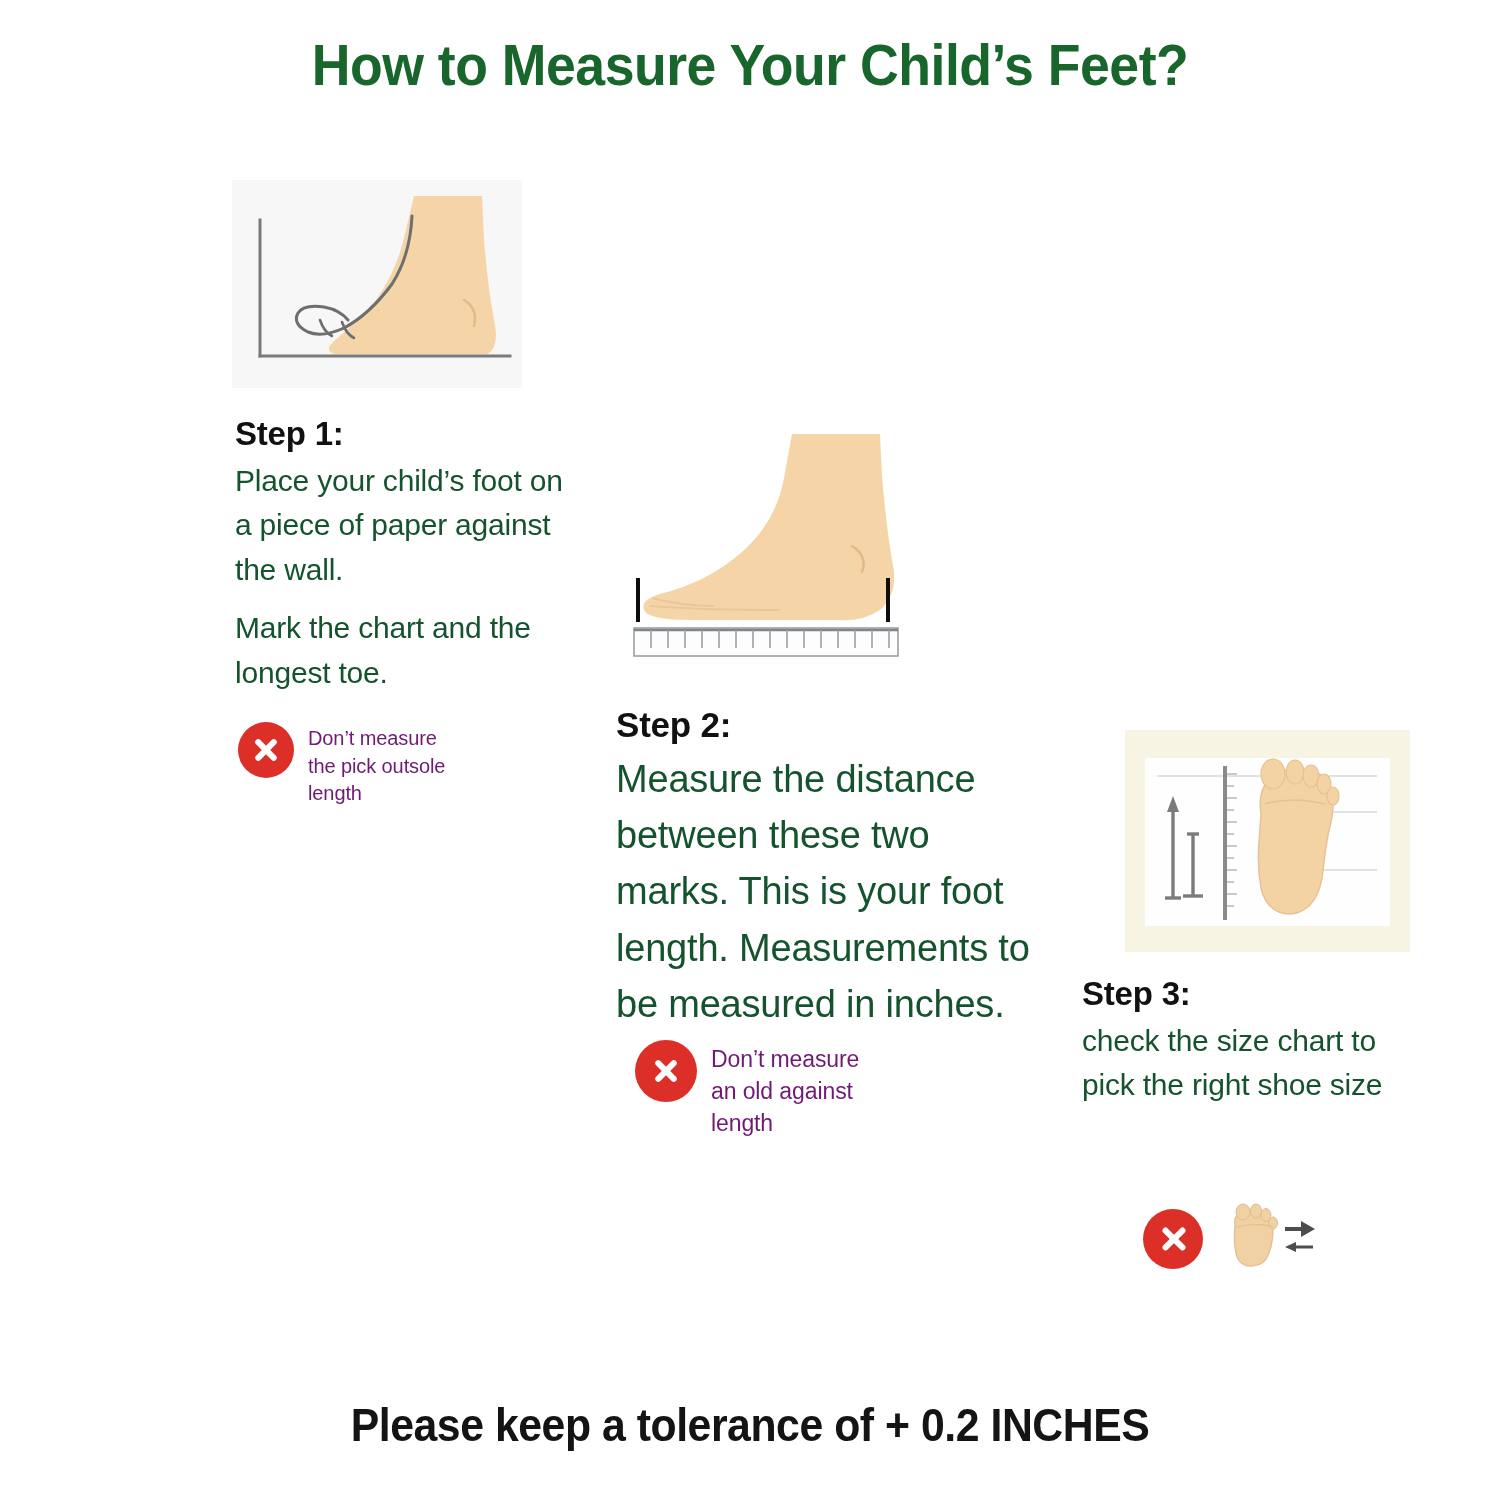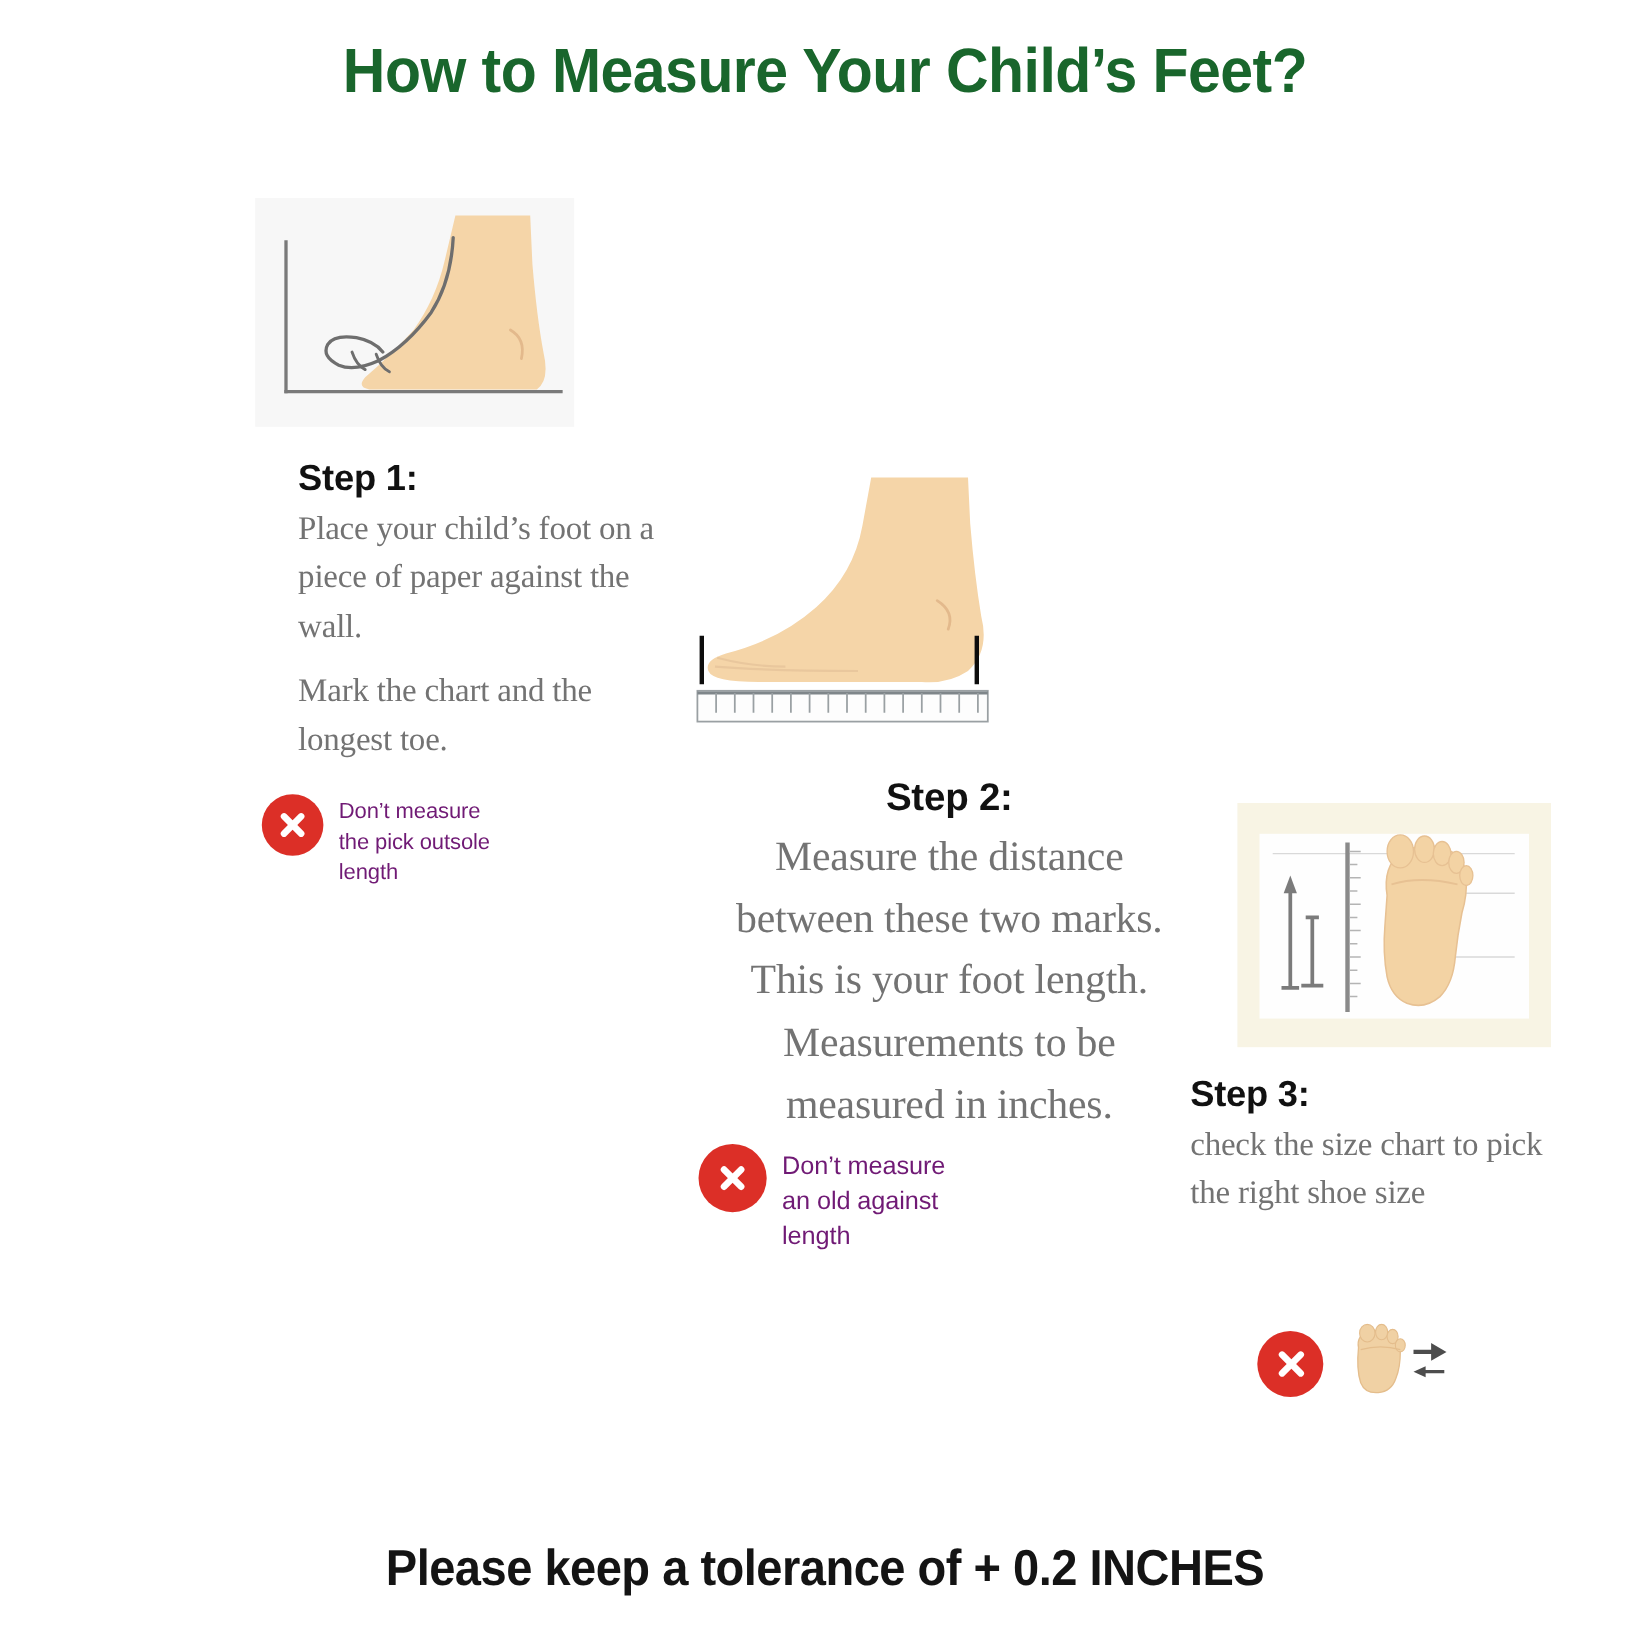--- a/index.html
+++ b/index.html
@@ -55,24 +55,23 @@
   .step-heading {
     font-size: 33px;
     font-weight: bold;
     color: #111111;
     margin: 0 0 6px 0;
     letter-spacing: -0.2px;
   }
   .step-body {
     font-size: 30px;
     line-height: 1.48;
-    color: #737373;
+    color: #14532d;
     margin: 0;
     letter-spacing: -0.2px;
-    font-family: Liberation Serif, serif;
   }
   .step-body .para { margin: 0; }
   .step-body .para + .para { margin-top: 14px; }
 
   
   .warning-row {
     display: flex;
     align-items: flex-start;
     gap: 14px;
   }
@@ -163,21 +162,21 @@
 
     <path d="M232 120 Q246 128 242 146" stroke="#e3b98c" stroke-width="2.5" fill="none" stroke-linecap="round"></path>
 
     <path d="M180 36 Q178 76 160 104 Q138 134 112 148 Q90 158 76 152 Q60 144 66 133
              Q72 124 92 127 Q108 130 116 140" stroke="#6e6e6e" stroke-width="3" fill="none" stroke-linecap="round"></path>
     <path d="M88 140 Q92 152 100 156" stroke="#6e6e6e" stroke-width="2.6" fill="none" stroke-linecap="round"></path>
     <path d="M110 142 Q114 154 122 158" stroke="#6e6e6e" stroke-width="2.6" fill="none" stroke-linecap="round"></path>
   </svg>
 </div>
 
-<div class="step-block" id="step-1" style="left:235px; top:415px; width:330px;margin-left:36px;">
+<div class="step-block" id="step-1" style="left:235px; top:415px; width:330px;">
   <div class="step-heading">Step 1:</div>
   <div class="step-body">
     <p class="para">Place your child’s foot on a piece of paper against the wall.</p>
     <p class="para">Mark the chart and the longest toe.</p>
   </div>
 </div>
 
 <div class="warning-row" style="position:absolute; left:238px; top:722px; width:250px;">
   <div class="x-circle"></div>
   <div class="warning-text">
@@ -216,21 +215,21 @@
         <line x1="174" y1="210" x2="174" y2="228"></line>
       <line x1="191" y1="210" x2="191" y2="228"></line>
         <line x1="208" y1="210" x2="208" y2="228"></line>
       <line x1="225" y1="210" x2="225" y2="228"></line>
         <line x1="242" y1="210" x2="242" y2="228"></line>
       <line x1="259" y1="210" x2="259" y2="228"></line>
     </g>
   </svg>
 </div>
 
-<div class="step-block" id="step-2" style="left:648px; top:705px; width:430px;text-align:center;">
+<div class="step-block" id="step-2" style="left:616px; top:705px; width:430px;">
   <div class="step-heading" style="font-size:35px;">Step 2:</div>
   <div class="step-body" style="font-size:38px;">
     <p class="para">Measure the distance between these two marks. This is your foot length. Measurements to be measured in inches.</p>
   </div>
 </div>
 
 <div class="warning-row" style="position:absolute; left:635px; top:1040px; width:300px;">
   <div class="x-circle" style="width:62px;height:62px;"></div>
   <div class="warning-text big">
     <div>Don’t measure</div>

